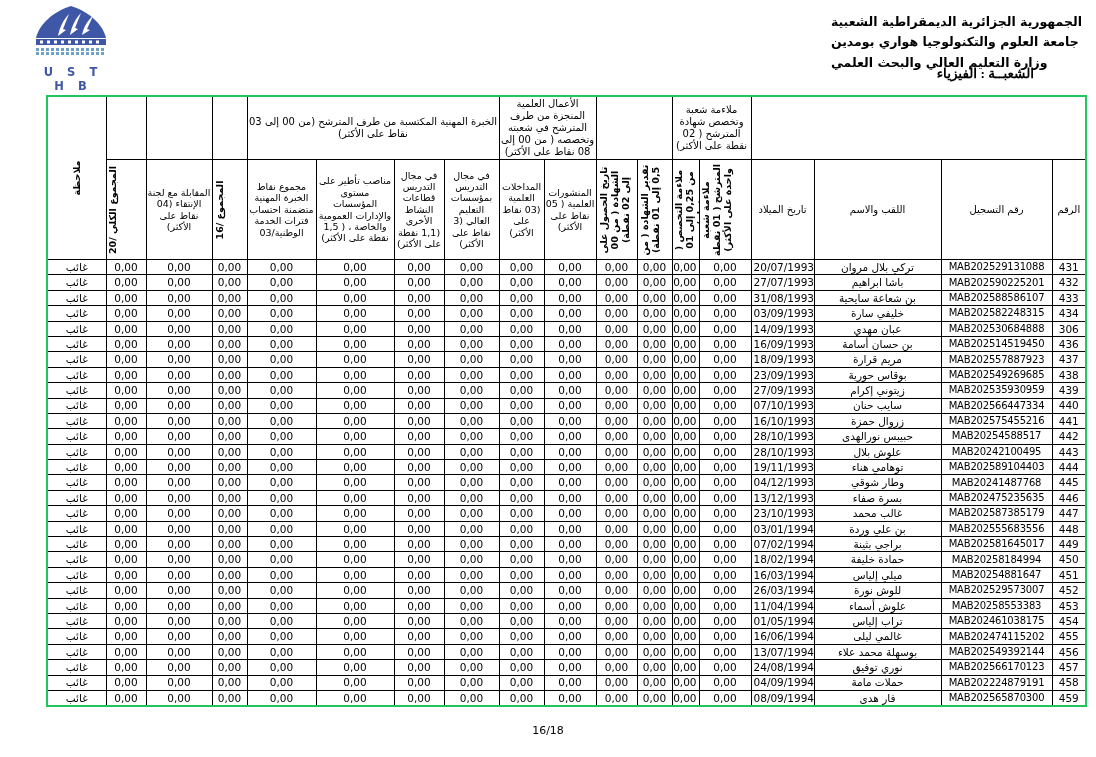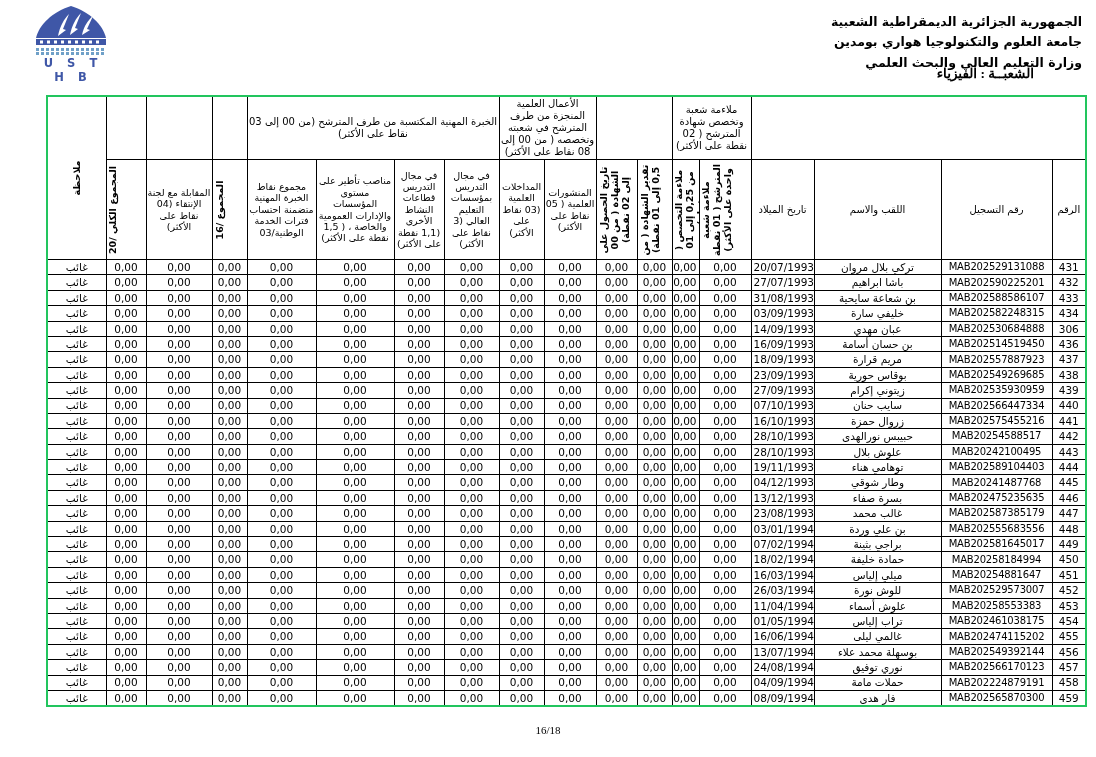--- a/index.html
+++ b/index.html
@@ -3,33 +3,33 @@
 <meta charset="utf-8">
 <style>
   * { margin:0; padding:0; box-sizing:border-box; }
   html,body { background:#e8e8e8; }
   .page {
     position:relative; width:1096px; height:757px; background:#ffffff;
     font-family:"DejaVu Sans", sans-serif; color:#000; overflow:hidden;
   }
   
   .gov-header {
-    position:absolute; top:12px; right:14px; direction:rtl; text-align:right;
+    position:absolute; top:12px; right:14px; direction:rtl; text-align:left;
     font-size:12.5px; font-weight:600; line-height:1.62;
   }
   .branch-line {
     position:absolute; top:65px; right:62px; direction:rtl;
     font-size:13.5px; font-weight:bold;font-family:Liberation Serif, serif;
   }
   
   .logo { position:absolute; top:5px; left:28px; width:86px; height:76px; text-align:center; }
   .logo svg { display:block; margin:0 auto; }
   .logo-usthb {
     font-size:11.5px; font-weight:bold; letter-spacing:5px; color:#3f57a7;
-    margin-top:1px; padding-left:4px;
+    margin-top:10px; padding-left:4px;
   }
   .logo-tinyline { height:3px; margin:1px 8px; background:repeating-linear-gradient(90deg,#6fa0c8 0 3px,#fff 3px 5px); }
   
   table.results {
     position:absolute; top:95px; left:46px; width:1039px;
     border-collapse:collapse; table-layout:fixed; direction:rtl;
     border:2px solid #22c55e;
   }
   table.results th, table.results td {
     border:1px solid #000; overflow:hidden; vertical-align:middle;
@@ -49,21 +49,21 @@
   .rot-sub  { width:95px; }
   .rot-note { width:150px; font-size:10px; }
   tbody td { height:15.4px; font-size:10.5px; line-height:1; padding:0 2px; }
   td.c-reg  { direction:ltr; text-align:center; font-size:10px; letter-spacing:-0.2px; }
   td.c-name { text-align:right; }
   td.c-dob  { direction:ltr; text-align:left; }
   td.c-total, td.c-note { font-weight:bold; }
   
   .page-number {
     position:absolute; top:724px; left:0; width:100%;
-    text-align:center; font-size:11px;font-family:Liberation Serif, serif;
+    text-align:center; font-size:11px;
   }
 </style>
 </head>
 <body>
 
 <div class="page">
 
   <div class="logo">
     <svg width="78" height="42" viewBox="0 0 78 42">
       <path d="M39 1 C 20 7 7 20 4 33 L 74 33 C 71 20 58 7 39 1 Z" fill="#3f57a7"></path>
@@ -479,21 +479,21 @@
           <td class="c-score">0,00</td>
           <td class="c-total">0,00</td>
           <td class="c-total">0,00</td>
           <td class="c-total">0,00</td>
           <td class="c-note">غائب</td>
         </tr>
         <tr>
           <td>447</td>
           <td class="c-reg">MAB202587385179</td>
           <td class="c-name">غالب محمد</td>
-          <td class="c-dob">23/08/1993</td>
+          <td class="c-dob">23/10/1993</td>
           <td class="c-score">0,00</td>
           <td class="c-score">0,00</td>
           <td class="c-score">0,00</td>
           <td class="c-score">0,00</td>
           <td class="c-score">0,00</td>
           <td class="c-score">0,00</td>
           <td class="c-score">0,00</td>
           <td class="c-score">0,00</td>
           <td class="c-score">0,00</td>
           <td class="c-score">0,00</td>

